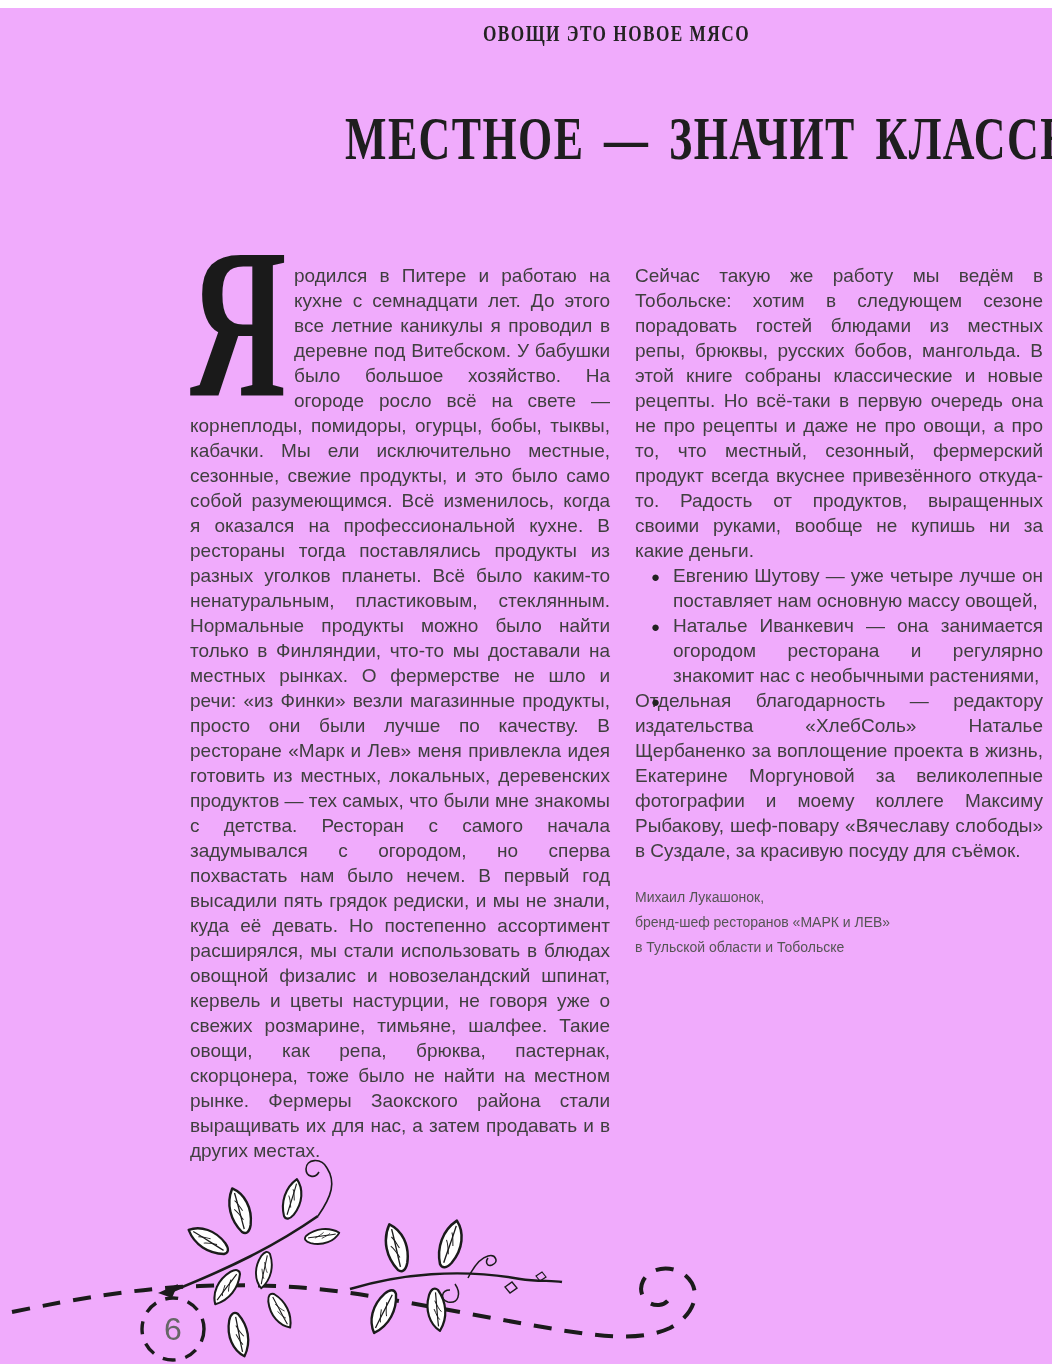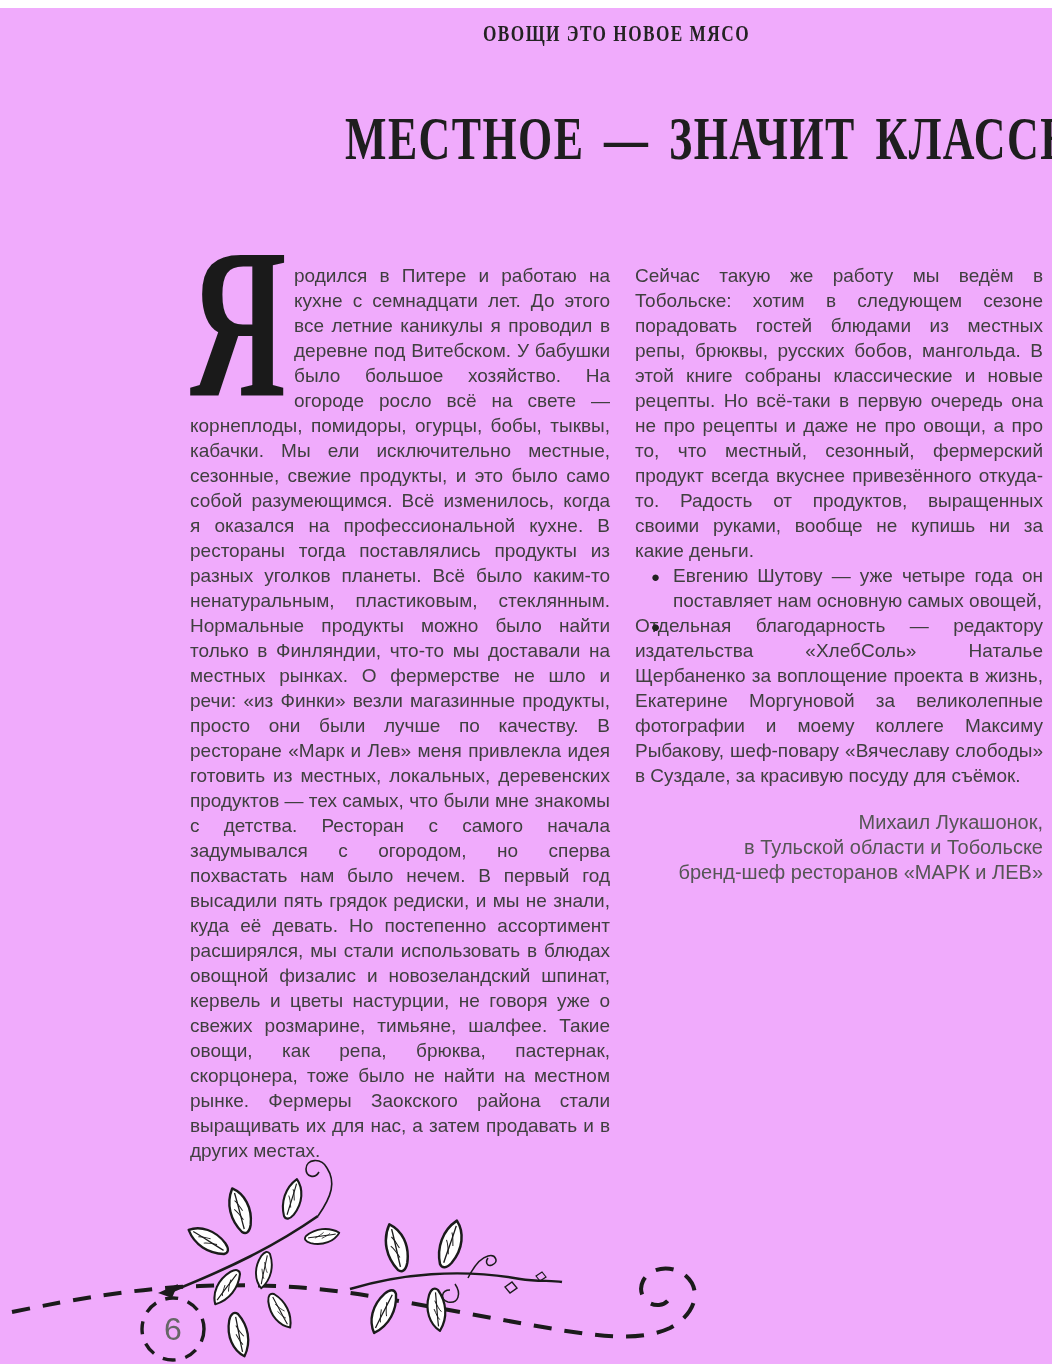--- a/index.html
+++ b/index.html
@@ -44,21 +44,21 @@
     transform:scaleX(0.62); transform-origin:left center; white-space:nowrap;
   }
 
   .indent { text-indent:28px; }
 
   
   .bullet-item { position:relative; padding-left:38px; }
   .bullet-glyph { position:absolute; left:16px; top:1px; font-size:15px; color:#222; }
 
   
-  .signature { margin-top:22px; text-align:right; font-size:20px; line-height:25px; color:#555; }
+  .signature { margin-top:22px; text-align:left; font-size:14px; line-height:25px; color:#555; }
 
   
   .decoration { position:absolute; left:0; top:1144px; width:1052px; height:220px; }
   .decoration svg { position:absolute; left:0; top:0; }
   .page-number {
     position:absolute; left:143px; top:156px; width:60px; height:42px;
     text-align:center; font-size:32px; line-height:42px; color:#666;
   }
 </style>
 </head>
@@ -81,36 +81,37 @@
         </span><span>родился в Питере и работаю на кухне с семнадцати лет. До этого все летние каникулы я проводил в деревне под Витебском. У бабушки было большое хозяйство. На огороде росло всё на свете — корнеплоды, помидоры, огурцы, бобы, тыквы, кабачки. Мы ели исключительно местные, сезонные, свежие продукты, и это было само собой разумеющимся. Всё изменилось, когда я оказался на профессиональной кухне. В рестораны тогда поставлялись продукты из разных уголков планеты. Всё было каким-то ненатуральным, пластиковым, стеклянным. Нормальные продукты можно было найти только в Финляндии, что-то мы доставали на местных рынках. О фермерстве не шло и речи: «из Финки» везли магазинные продукты, просто они были лучше по качеству. В ресторане «Марк и Лев» меня привлекла идея готовить из местных, локальных, деревенских продуктов — тех самых, что были мне знакомы с детства. Ресторан с самого начала задумывался с огородом, но сперва похвастать нам было нечем. В первый год высадили пять грядок редиски, и мы не знали, куда её девать. Но постепенно ассортимент расширялся, мы стали использовать в блюдах овощной физалис и новозеландский шпинат, кервель и цветы настурции, не говоря уже о свежих розмарине, тимьяне, шалфее. Такие овощи, как репа, брюква, пастернак, скорцонера, тоже было не найти на местном рынке. Фермеры Заокского района стали выращивать их для нас, а затем продавать и в других местах.</span>
     </p>
   </div>
 
   <div class="col col-right">
     <p>Сейчас такую же работу мы ведём в Тобольске: хотим в следующем сезоне порадовать гостей блюдами из местных репы, брюквы, русских бобов, мангольда. В этой книге собраны классические и новые рецепты. Но всё-таки в первую очередь она не про рецепты и даже не про овощи, а про то, что местный, сезонный, фермерский продукт всегда вкуснее привезённого откуда-то. Радость от продуктов, выращенных своими руками, вообще не купишь ни за какие деньги.</p>
 
     <div>
       <div class="bullet-item">
         <span class="bullet-glyph">●</span>
-        <span>Евгению Шутову — уже четыре года он поставляет нам основную самых овощей,</span>
+        <span>Евгению Шутову — уже четыре лучше он поставляет нам основную массу овощей,</span>
       </div>
       <div class="bullet-item">
         <span class="bullet-glyph">●</span>
+        <span>Наталье Иванкевич — она занимается огородом ресторана и регулярно знакомит нас с необычными растениями,</span>
       </div>
       <div class="bullet-item">
         <span class="bullet-glyph">●</span>
       </div>
     </div>
 
     <p>Отдельная благодарность — редактору издательства «ХлебСоль» Наталье Щербаненко за воплощение проекта в жизнь, Екатерине Моргуновой за великолепные фотографии и моему коллеге Максиму Рыбакову, шеф-повару «Вячеславу слободы» в Суздале, за красивую посуду для съёмок.</p>
 
     <div class="signature">
       <div>Михаил Лукашонок,</div>
+      <div>бренд-шеф ресторанов «МАРК и ЛЕВ»</div>
       <div>в Тульской области и Тобольске</div>
-      <div>бренд-шеф ресторанов «МАРК и ЛЕВ»</div>
     </div>
   </div>
 
   <div class="decoration">
     <svg width="1052" height="220" viewBox="0 0 1052 220">
       <defs>
         <g id="leaf">
           <path d="M0 0 C 6 -12, 18 -20, 32 -19 C 31 -8, 22 2, 8 5 C 2 6, -1 4, 0 0 Z" fill="#ffffff" stroke="#1b1b1b" stroke-width="2" stroke-linejoin="round"></path>
           <path d="M3 1 C 12 -5, 22 -11, 29 -16" fill="none" stroke="#1b1b1b" stroke-width="1.1"></path>
           <path d="M10 -2 C 13 -6, 15 -9, 16 -12 M 17 -5 C 20 -9, 22 -11, 23 -14" fill="none" stroke="#1b1b1b" stroke-width="0.8"></path>

